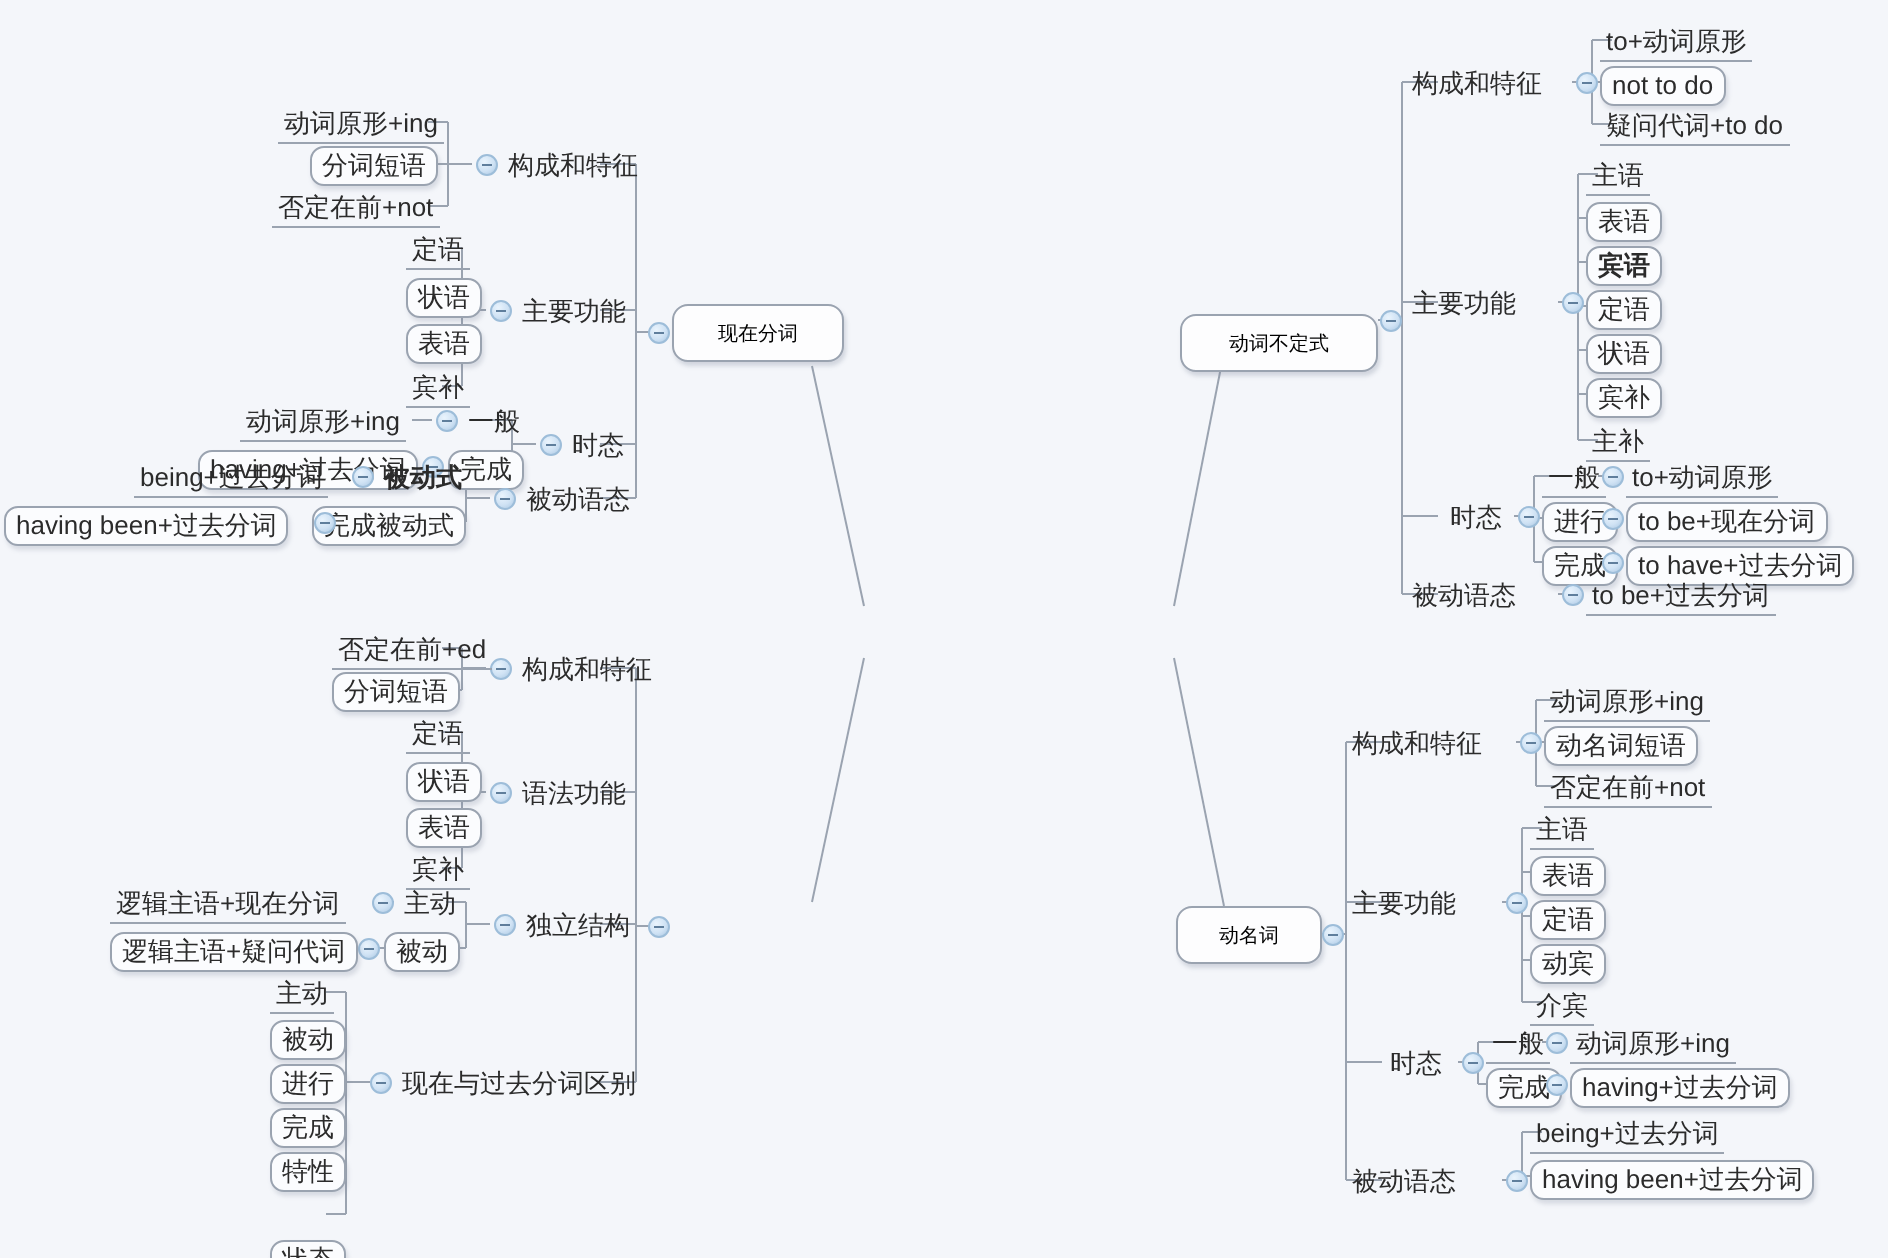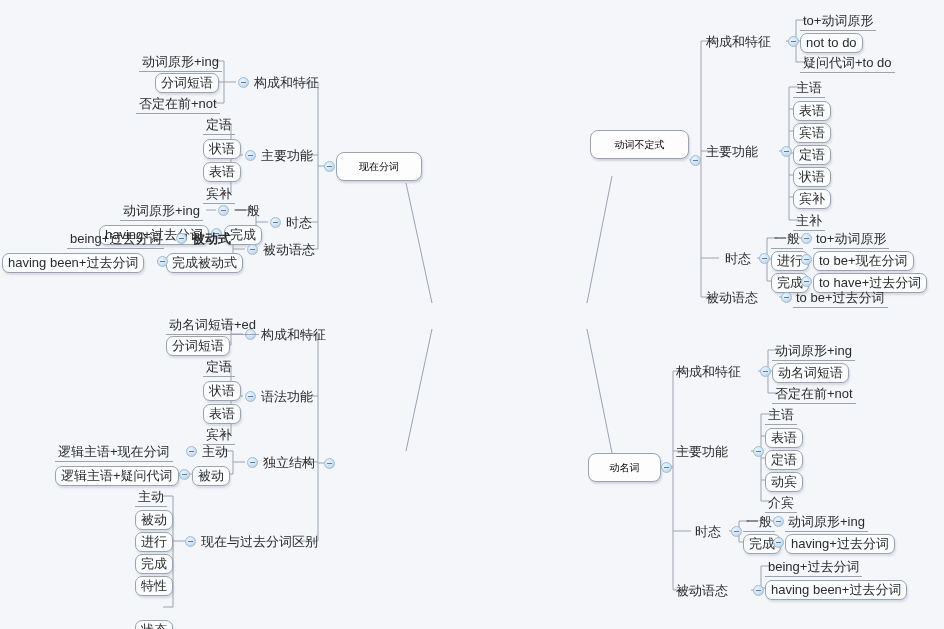--- a/index.html
+++ b/index.html
@@ -227,21 +227,21 @@
       <path d="M761,566 L761,588"></path>
       <path d="M761,566 L771,566"></path>
       <path d="M761,588 L771,588"></path>
     </g>
   </svg>
 
 
   <div class="branch-node" style="left:336px;top:152px;width:86px;height:29px;">现在分词</div>
   <div class="toggle" style="left:324px;top:161px;"></div>
 
-  <div class="branch-node" style="left:590px;top:130px;width:99px;height:29px;">动词不定式</div>
+  <div class="branch-node" style="left:590px;top:157px;width:99px;height:29px;">动词不定式</div>
   <div class="toggle" style="left:690px;top:155px;"></div>
 
   <div class="toggle" style="left:324px;top:458px;"></div>
 
   <div class="branch-node" style="left:588px;top:453px;width:73px;height:29px;">动名词</div>
   <div class="toggle" style="left:661px;top:462px;"></div>
 
   <div class="tnode" style="left:251px;top:74px;">构成和特征</div>
   <div class="toggle" style="left:238px;top:77px;"></div>
 
@@ -268,37 +268,37 @@
   <div class="toggle" style="left:211px;top:228px;"></div>
   <div class="tnode boxed" style="left:99px;top:225px;">having+过去分词</div>
 
   <div class="tnode" style="left:260px;top:241px;">被动语态</div>
   <div class="toggle" style="left:247px;top:244px;"></div>
 
   <div class="tnode" style="left:189px;top:230px;font-weight:bold;">被动式</div>
   <div class="toggle" style="left:176px;top:233px;"></div>
   <div class="tnode ul" style="left:67px;top:230px;">being+过去分词</div>
 
-  <div class="tnode boxed" style="left:166px;top:253px;">完成被动式</div>
+  <div class="tnode boxed" style="left:156px;top:253px;">完成被动式</div>
   <div class="toggle" style="left:157px;top:256px;"></div>
   <div class="tnode boxed" style="left:2px;top:253px;">having been+过去分词</div>
 
   <div class="tnode" style="left:703px;top:33px;">构成和特征</div>
   <div class="toggle" style="left:788px;top:36px;"></div>
 
   <div class="tnode ul" style="left:800px;top:12px;">to+动词原形</div>
   <div class="tnode boxed" style="left:800px;top:33px;">not to do</div>
   <div class="tnode ul" style="left:800px;top:54px;">疑问代词+to do</div>
 
   <div class="tnode" style="left:703px;top:143px;">主要功能</div>
   <div class="toggle" style="left:781px;top:146px;"></div>
 
   <div class="tnode ul" style="left:793px;top:79px;">主语</div>
   <div class="tnode boxed" style="left:793px;top:101px;">表语</div>
-  <div class="tnode boxed" style="left:793px;top:123px;">宾语</div>
+  <div class="tnode boxed" style="left:793px;top:123px;font-weight:bold;">宾语</div>
   <div class="tnode boxed" style="left:793px;top:145px;">定语</div>
   <div class="tnode boxed" style="left:793px;top:167px;">状语</div>
   <div class="tnode boxed" style="left:793px;top:189px;">宾补</div>
   <div class="tnode ul" style="left:793px;top:212px;">主补</div>
 
   <div class="tnode" style="left:722px;top:250px;">时态</div>
   <div class="toggle" style="left:759px;top:253px;"></div>
 
   <div class="tnode ul" style="left:771px;top:230px;">一般</div>
   <div class="toggle" style="left:801px;top:233px;"></div>
@@ -312,21 +312,21 @@
   <div class="toggle" style="left:801px;top:276px;"></div>
   <div class="tnode boxed" style="left:813px;top:273px;">to have+过去分词</div>
 
   <div class="tnode" style="left:703px;top:289px;">被动语态</div>
   <div class="toggle" style="left:781px;top:292px;"></div>
   <div class="tnode ul" style="left:793px;top:289px;">to be+过去分词</div>
 
   <div class="tnode" style="left:258px;top:326px;">构成和特征</div>
   <div class="toggle" style="left:245px;top:329px;"></div>
 
-  <div class="tnode ul" style="left:166px;top:316px;">动名词短语+ed</div>
+  <div class="tnode ul" style="left:166px;top:316px;">否定在前+ed</div>
   <div class="tnode boxed" style="left:166px;top:336px;">分词短语</div>
 
   <div class="tnode" style="left:258px;top:388px;">语法功能</div>
   <div class="toggle" style="left:245px;top:391px;"></div>
 
   <div class="tnode ul" style="left:203px;top:358px;">定语</div>
   <div class="tnode boxed" style="left:203px;top:381px;">状语</div>
   <div class="tnode boxed" style="left:203px;top:404px;">表语</div>
   <div class="tnode ul" style="left:203px;top:426px;">宾补</div>
 

